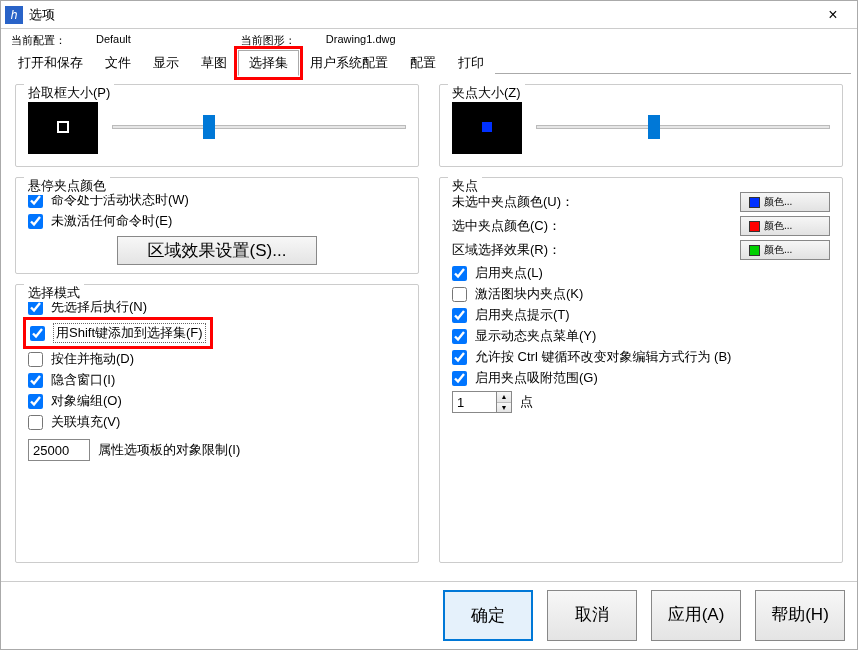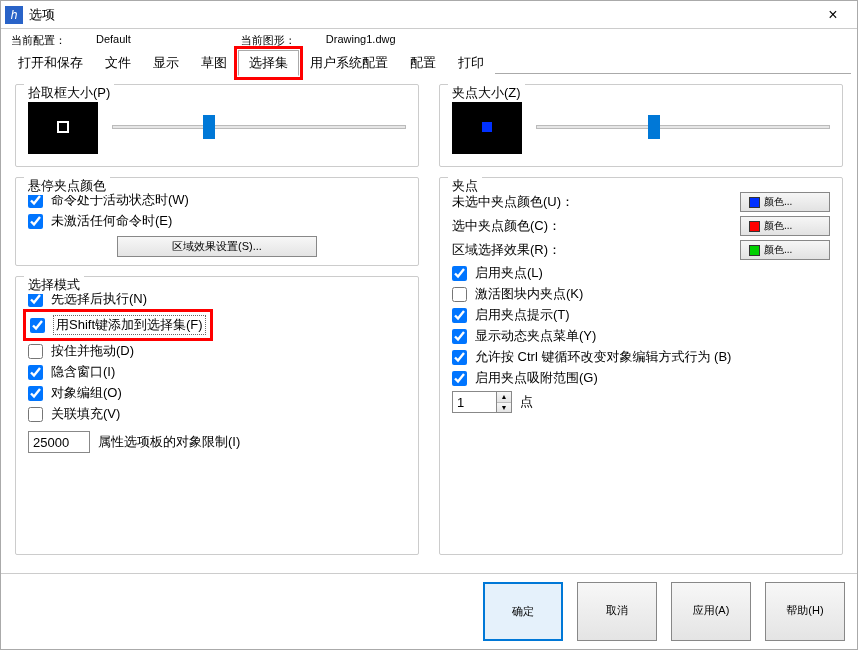--- a/index.html
+++ b/index.html
@@ -161,21 +161,21 @@
   }
   .check-row.highlighted label {
     border: 1px dotted #666;
     padding: 0 2px;
   }
   .btn {
     display: inline-block;
     padding: 2px 10px;
     border: 1px solid #888;
     background: linear-gradient(#f7f7f7, #e4e4e4);
-    font-size: 11px;
+    font-size: 17px;
     cursor: default;
     text-align: center;
   }
   .btn-primary {
     border: 2px solid #0078d7;
     background: #e5f1fb;
     padding: 4px 26px;
   }
   .btn-wide { width: 200px; }
   .color-btn {
@@ -228,21 +228,21 @@
     cursor: default;
   }
   .spinner-btns div:last-child { border-bottom: none; }
   .footer {
     border-top: 1px solid #ccc;
     padding: 8px 12px;
     display: flex;
     justify-content: flex-end;
     gap: 14px;
   }
-  .footer .btn { width: 80px; padding: 20px 0; }
+  .footer .btn { width: 90px; padding: 12px 0; }
   .inline-row { display: flex; align-items: center; gap: 8px; margin: 4px 0; }
 </style>
 </head>
 <body>
 
 <div class="window">
 
   <div class="titlebar">
     <span class="app-icon">h</span>
     <span class="title-text">选项</span>

